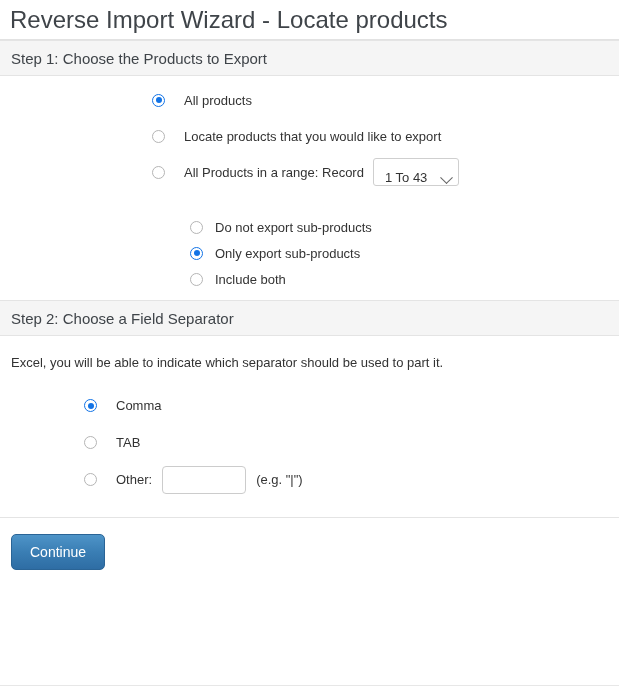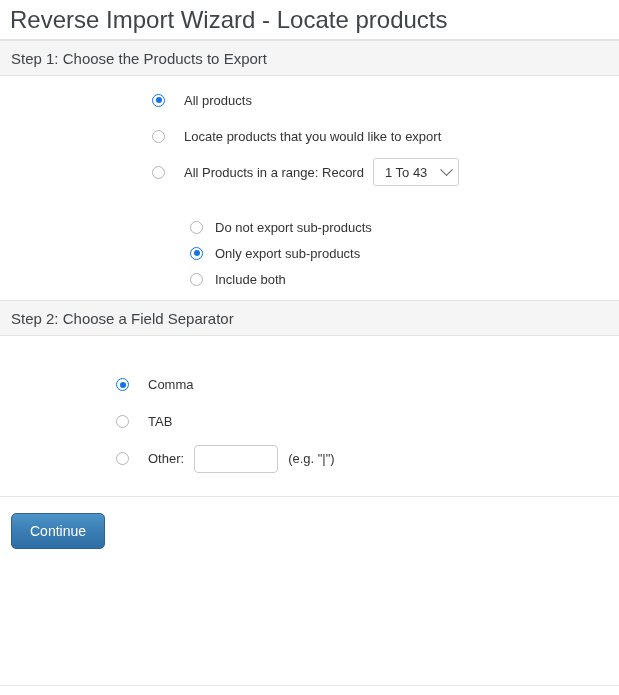--- a/index.html
+++ b/index.html
@@ -65,21 +65,21 @@
     align-items: center;
     height: 36px;
     padding-left: 152px;
     font-size: 13px;
   }
   .radio-row.sub {
     height: 26px;
     padding-left: 190px;
     font-size: 13px;
   }
-  .radio-row.sep { height: 37px; padding-left: 116px; }
+  .radio-row.sep { height: 37px; padding-left: 84px; }
 
   .radio {
     width: 13px; height: 13px;
     border-radius: 50%;
     border: 1px solid #b5b5b5;
     background: #fff;
     flex: 0 0 auto;
     position: relative;
   }
   .radio.checked {
@@ -102,21 +102,21 @@
   
   .range-row { display: flex; align-items: center; }
   .range-select {
     margin-left: 9px;
     height: 28px;
     min-width: 86px;
     border: 1px solid #cfcfcf;
     border-radius: 3px;
     background: #fff;
     display: flex;
-    align-items: center;
+    align-items: flex-end;
     justify-content: space-between;
     padding: 0 7px 0 11px;
     font-size: 13px;
     color: #333;
   }
   .chev {
     margin-left: 12px;
     width: 9px; height: 9px;
     border-right: 1.6px solid #666;
     border-bottom: 1.6px solid #666;
@@ -208,20 +208,21 @@
         <span class="radio-label">Include both</span>
       </div>
     </div>
   </div>
 
   <div class="step-header step2-header">
     <span>Step 2: Choose a Field Separator</span>
   </div>
 
   <div class="intro-text">
+    <span class="line2">Excel, you will be able to indicate which separator should be used to part it.</span>
   </div>
 
   <div class="radio-list" style="padding-top:14px;">
     <div class="radio-row sep">
       <span class="radio checked"></span>
       <span class="radio-label">Comma</span>
     </div>
     <div class="radio-row sep">
       <span class="radio"></span>
       <span class="radio-label">TAB</span>

